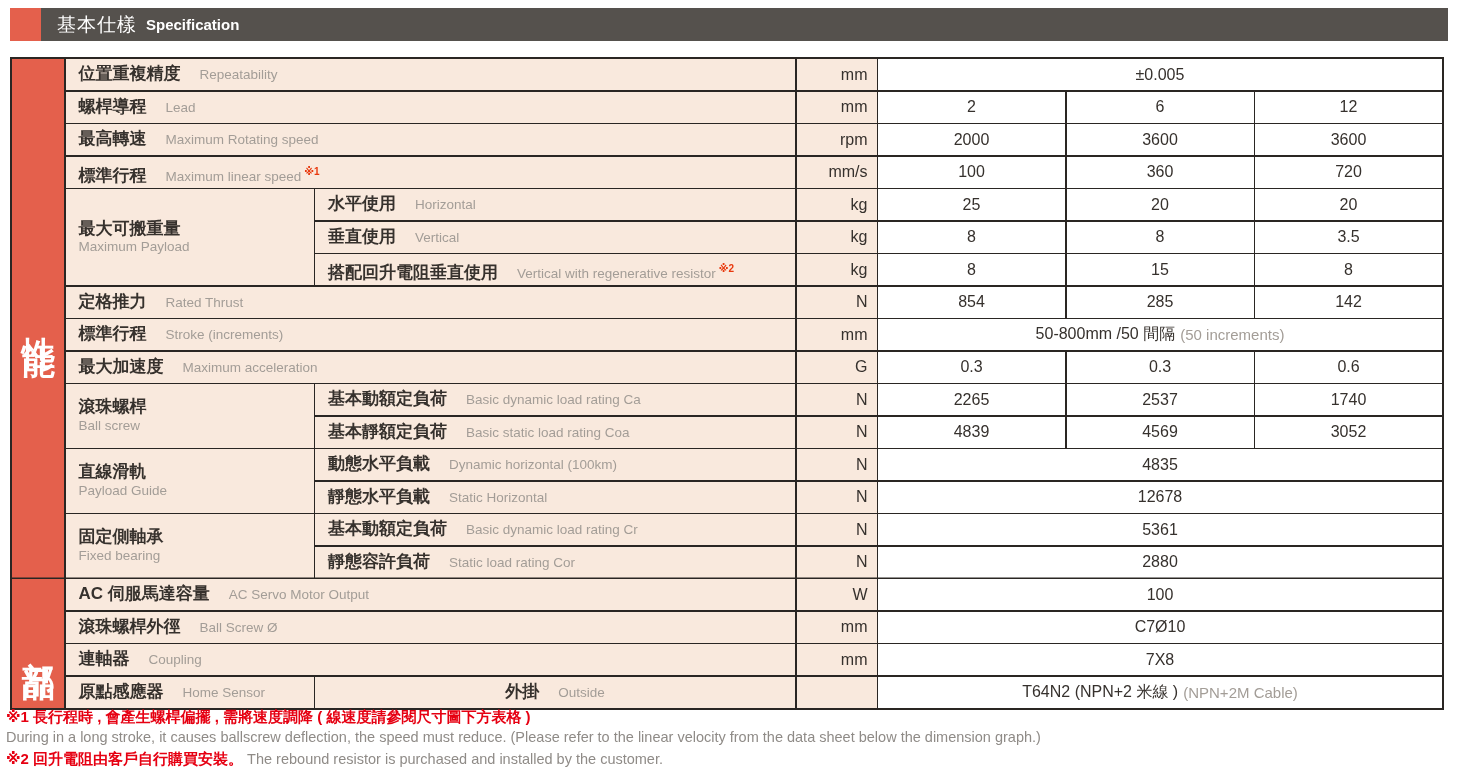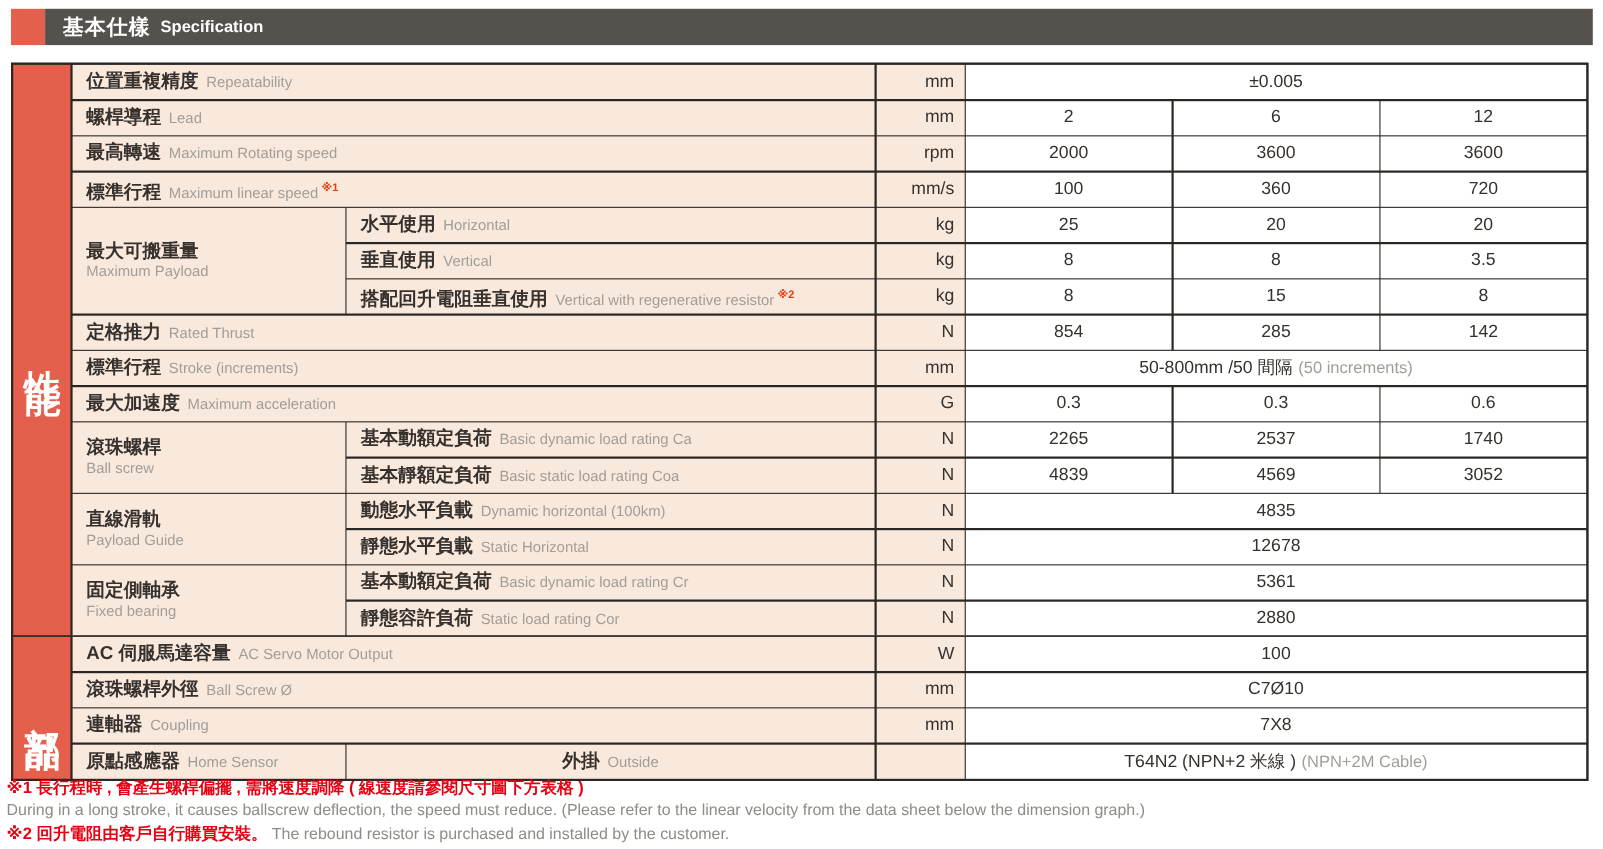--- a/index.html
+++ b/index.html
@@ -15,41 +15,41 @@
   *{box-sizing:border-box;}
   html,body{margin:0;padding:0;}
   body{
     width:1458px;height:772px;position:relative;background:#fff;overflow:hidden;
     font-family:"Liberation Sans","DejaVu Sans",sans-serif;
   }
   
   .titlebar{position:absolute;left:10px;top:8px;width:1438px;height:33px;display:flex;}
   .titlebar-accent{width:31px;height:33px;background:var(--accent);flex:0 0 auto;}
   .titlebar-body{flex:1;background:var(--header-bar);display:flex;align-items:center;padding-left:16px;}
-  .t-zh{color:#fff;font-weight:bold;font-size:19px;letter-spacing:1px;}
+  .t-zh{color:#fff;font-weight:normal;font-size:19px;letter-spacing:1px;}
   .t-en{color:#fff;font-weight:bold;font-size:15px;margin-left:9px;}
   
   .spec-grid{
     position:absolute;left:10px;top:57px;width:1434px;
     display:grid;
     grid-template-columns:52px 248px 480px 80px 1fr 1fr 1fr;
     grid-auto-rows:31px;
     gap:1.5px;
     background:var(--border);
     border:2px solid var(--border);
   }
   .sec{
     background:var(--accent);color:#fff;font-weight:bold;font-size:33px;
     writing-mode:vertical-rl;text-orientation:upright;letter-spacing:8px;
     display:flex;align-items:center;justify-content:center;
   }
   .cell{background:var(--row-bg);overflow:hidden;white-space:nowrap;}
   .label{display:block;line-height:30px;padding-left:13px;}
   .zh{font-weight:bold;font-size:17px;color:var(--text);}
-  .en{font-size:13.5px;color:var(--muted);margin-left:7px;}
+  .en{font-size:13.5px;color:var(--muted);margin-left:19px;}
   .group{display:flex;flex-direction:column;justify-content:center;padding-left:13px;line-height:1.2;}
   .group .zh{font-size:17px;}
   .group .en{margin-left:0;}
   .unit{display:flex;align-items:center;justify-content:flex-end;padding-right:9px;font-size:16px;color:var(--text);}
   .val{background:#fff;display:flex;align-items:center;justify-content:center;font-size:16px;color:var(--text);}
   .val .gray{color:var(--muted);margin-left:5px;font-size:15px;}
   .mark{color:var(--mark-red);font-size:10px;font-weight:bold;margin-left:3px;}
   .sect-top{box-shadow:0 -1.5px 0 0 var(--border);}
   
   .notes{position:absolute;left:6px;top:706px;width:1440px;}

